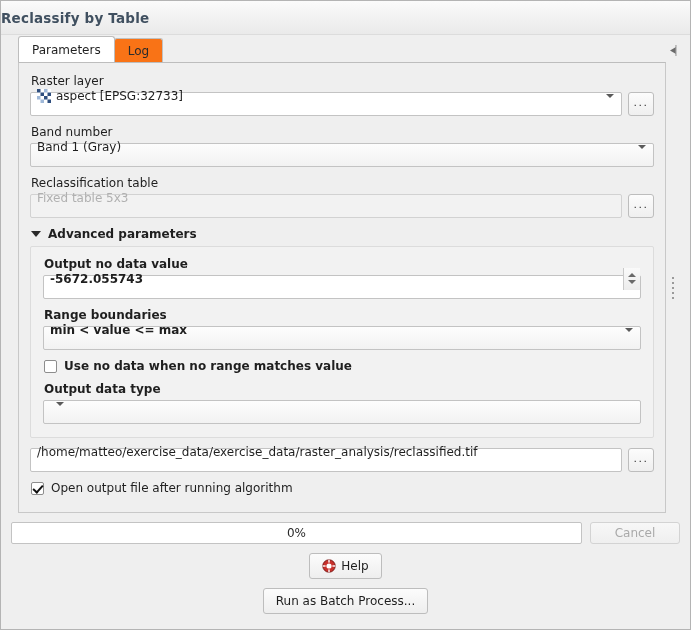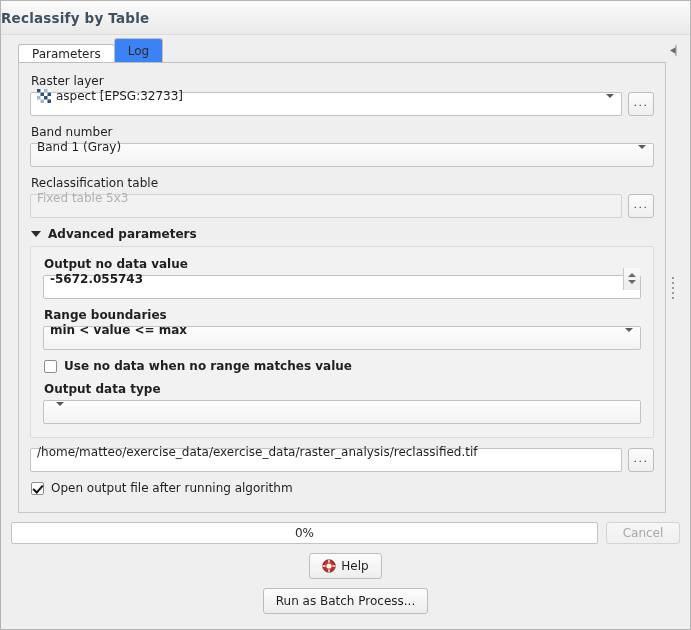--- a/index.html
+++ b/index.html
@@ -41,24 +41,24 @@
     display: flex; align-items: center;
     font-size: 12px;
     border: 1px solid #c0c0c0;
     border-bottom: none;
     border-radius: 3px 3px 0 0;
     margin-right: -1px;
     position: relative;
   }
   .tab.active {
     background: #ffffff; color: #1f1f1f;
-    height: 18px; z-index: 3; border-color: #bdbdbd;
+    height: 26px; z-index: 3; border-color: #bdbdbd;
   }
   .tab.inactive {
-    background: #3b82f6; color: #2b2b2b; z-index: 1;
+    background: #f97316; color: #2b2b2b; z-index: 1;
     margin-bottom: 0px;
   }
   .collapse-arrow {
     position: absolute; right: 10px; top: 8px;
     width: 14px; height: 14px;
     display: flex; align-items: center; justify-content: center;
   }
 
   
   .content-wrap {
@@ -201,21 +201,21 @@
     height: 26px;
     background: linear-gradient(to bottom, #fcfcfc, #eeeeee);
     border: 1px solid #bdbdbd;
     border-radius: 3px;
     display: flex; align-items: center; justify-content: center;
     gap: 5px; padding: 0 12px;
     font-size: 12px; color: #1f1f1f;
     white-space: nowrap;
   }
   .btn.cancel {
-    width: 74px; height: 22px; color: #a9a9a9;
+    width: 90px; height: 22px; color: #a9a9a9;
     background: linear-gradient(to bottom, #f7f7f7, #efefef);
     border-color: #d3d3d3; flex: none;
   }
   .btn.primary {
     border: 2px solid #5b9bd5;
     background: linear-gradient(to bottom, #fbfbfb, #ededed);
     padding: 0 14px;
   }
   .btnrow { display: flex; align-items: center; gap: 9px; flex-direction: column; }
   .spacer { flex: 1; }

